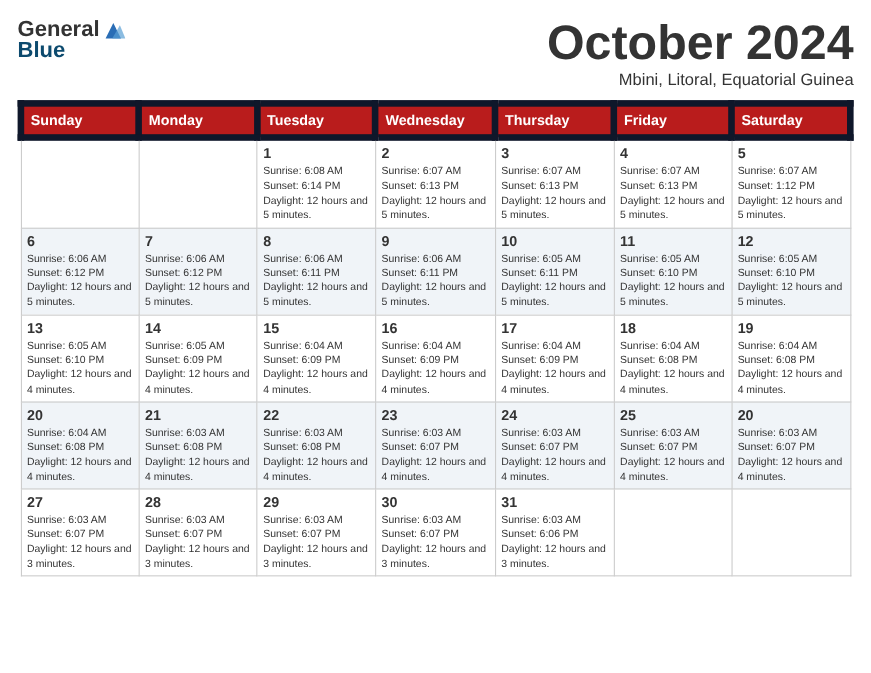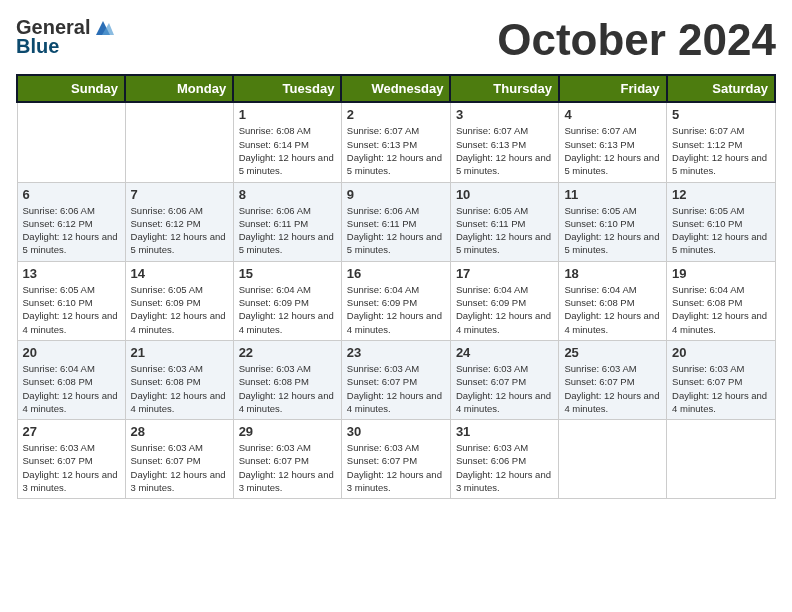--- a/index.html
+++ b/index.html
@@ -37,27 +37,27 @@
     .subtitle {
       font-size: 15px;
       color: #333;
       font-weight: normal;
     }
     .calendar {
       width: 100%;
       border-collapse: collapse;
     }
     .calendar th {
-      background: #4d7c0f;
+      background: #b91c1c;
       color: #fff;
       font-size: 13px;
       font-weight: bold;
       padding: 5px 6px;
-      text-align: right;
-      border: 2px solid #0f172a;
+      text-align: left;
+      border: 6px solid #0f172a;
     }
     .calendar td {
       border: 1px solid #ccc;
       vertical-align: top;
       padding: 4px 5px;
       width: 110px;
       min-height: 80px;
     }
     .day-num {
       font-size: 13px;
@@ -90,20 +90,21 @@
       <span style="font-size:20px;font-weight:bold;color:#333;">General</span>
       <svg width="22" height="20" viewBox="0 0 22 20" style="margin-left:2px;margin-bottom:2px;">
         <polygon points="4,18 11,4 18,18" fill="#2a6db5"></polygon>
         <polygon points="10,18 17,6 22,18" fill="#5a9fd4" opacity="0.7"></polygon>
       </svg>
     </div>
     <span style="font-size:20px;font-weight:bold;color:#0c4a6e;margin-top:-4px;">Blue</span>
   </div>
   <div class="title-area">
     <div class="month-title">October 2024</div>
+    <div class="subtitle">Mbini, Litoral, Equatorial Guinea</div>
   </div>
 </div>
 
 <table class="calendar">
   <thead>
     <tr>
     <th>Sunday</th>
         <th>Monday</th>
         <th>Tuesday</th>
         <th>Wednesday</th>

